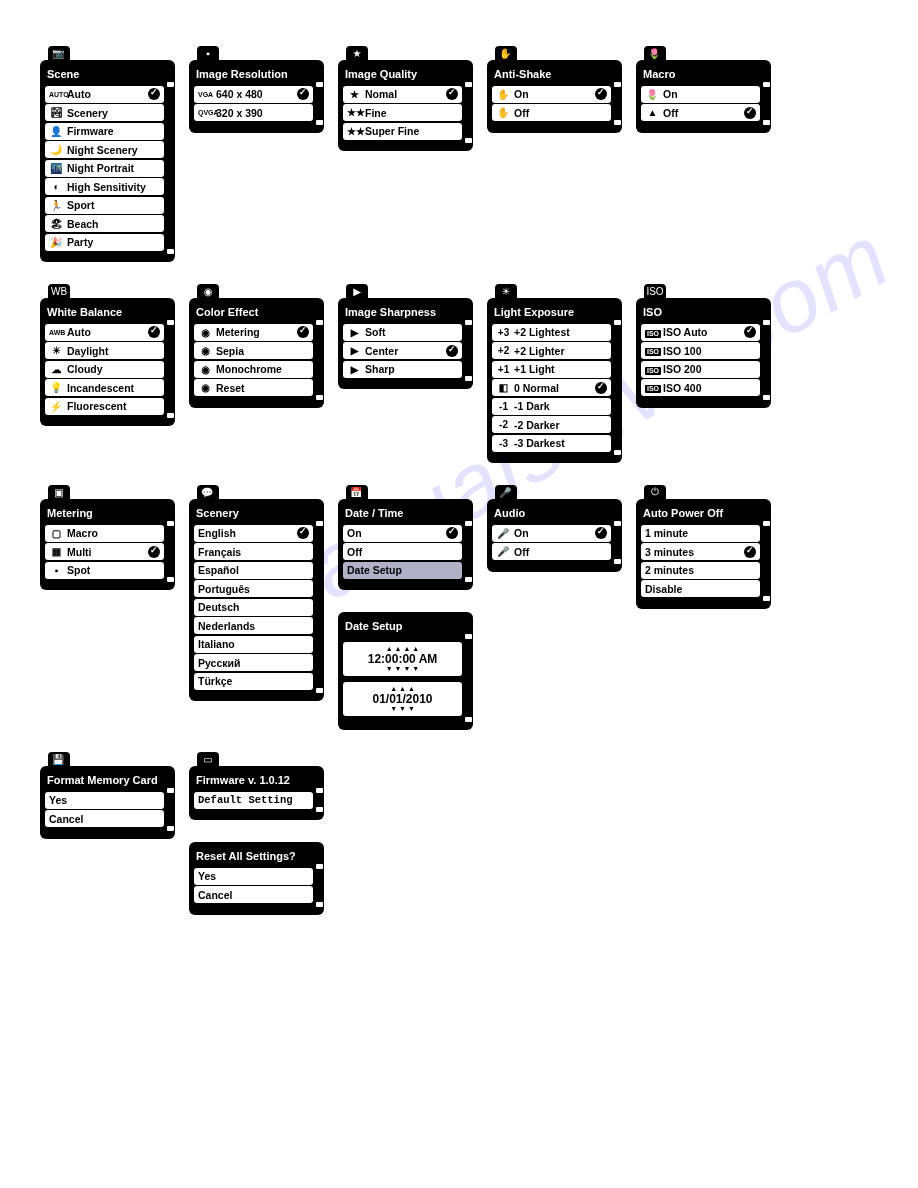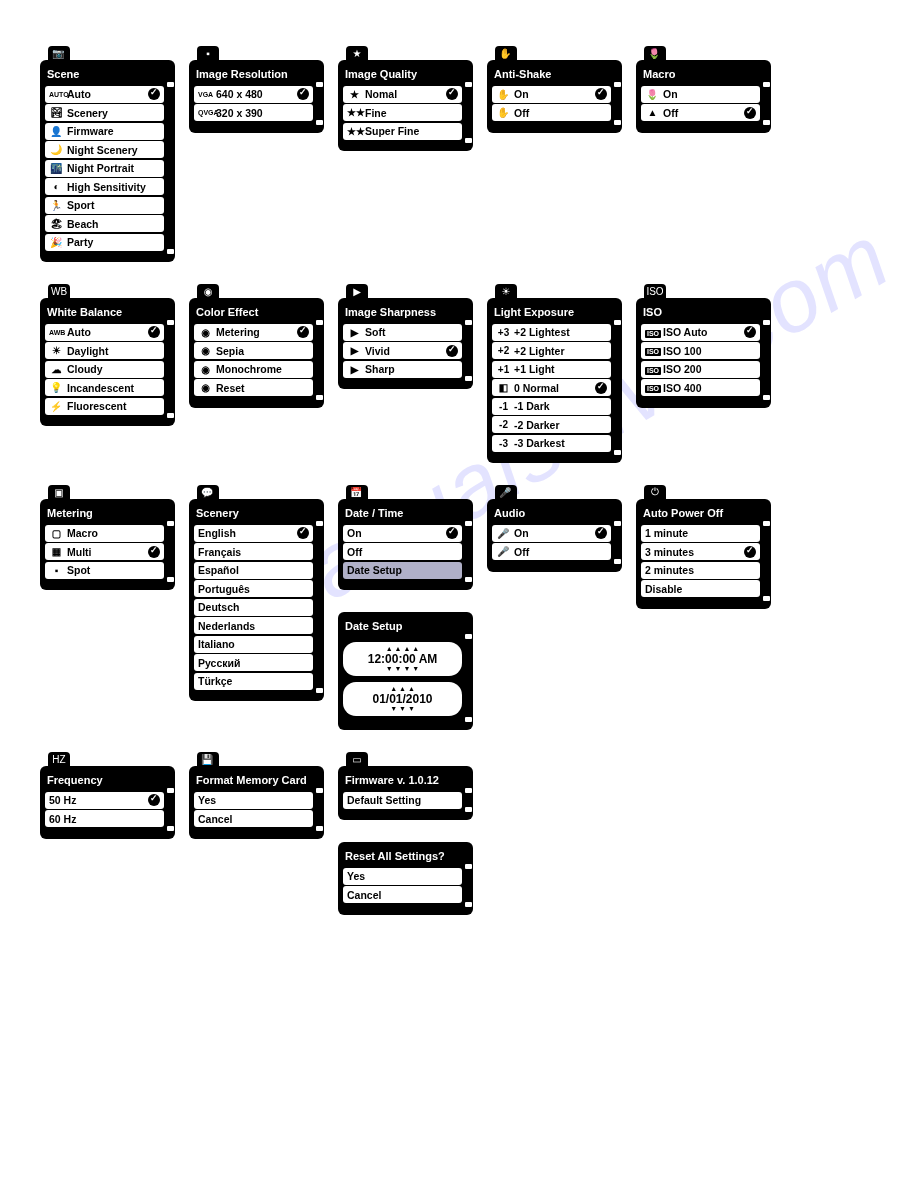--- a/index.html
+++ b/index.html
@@ -94,21 +94,21 @@
     background:#000; border-radius:50%;
     position:relative; flex-shrink:0;
   }
   .opt .chk:after{
     content:"✓"; color:#fff; font-size:9px;
     position:absolute; left:2px; top:-1px;
   }
   .opt.sel{  }
   .opt.hl{ background:#b0b0c8; } 
   .date-box{
-    background:#fff; border-radius:13px;
+    background:#fff; border-radius:3px;
     margin:6px 6px 4px 0; padding:4px;
     text-align:center; font-weight:bold; font-size:12px;
     position:relative;
   }
   .date-box .arrows-top,
   .date-box .arrows-bot{
     display:flex; justify-content:space-around;
     font-size:7px; line-height:6px; color:#000;
   }
   .iso-tag{
@@ -285,21 +285,21 @@
       <div class="tab">▶</div>
       <div class="title">Image Sharpness</div>
       <div class="scroll-cap" style="top: 22px;"></div>
       <div class="scroll-cap" style="bottom: 8px;"></div>
       <div class="opt">
         <span class="ic">▶</span>
         <span class="lbl">Soft</span>
       </div>
       <div class="opt sel">
         <span class="ic">▶</span>
-        <span class="lbl">Vivid</span>
+        <span class="lbl">Center</span>
         <span class="chk"></span>
       </div>
       <div class="opt">
         <span class="ic">▶</span>
         <span class="lbl">Sharp</span>
       </div>
     </div>
     <div class="menu">
       <div class="tab">☀</div>
       <div class="title">Light Exposure</div>
@@ -474,51 +474,38 @@
       </div>
       <div class="opt">
         <span class="lbl">2 minutes</span>
       </div>
       <div class="opt">
         <span class="lbl">Disable</span>
       </div>
     </div>
     <div class="col-break"></div>
     <div class="menu">
-      <div class="tab">HZ</div>
-      <div class="title">Frequency</div>
-      <div class="scroll-cap" style="top: 22px;"></div>
-      <div class="scroll-cap" style="bottom: 8px;"></div>
-      <div class="opt sel">
-        <span class="lbl">50 Hz</span>
-        <span class="chk"></span>
-      </div>
-      <div class="opt">
-        <span class="lbl">60 Hz</span>
-      </div>
-    </div>
-    <div class="menu">
       <div class="tab">💾</div>
       <div class="title">Format Memory Card</div>
       <div class="scroll-cap" style="top: 22px;"></div>
       <div class="scroll-cap" style="bottom: 8px;"></div>
       <div class="opt">
         <span class="lbl">Yes</span>
       </div>
       <div class="opt">
         <span class="lbl">Cancel</span>
       </div>
     </div>
     <div style="display: flex; flex-direction: column; gap: 22px;">
       <div class="menu">
         <div class="tab">▭</div>
         <div class="title">Firmware v. 1.0.12</div>
         <div class="scroll-cap" style="top: 22px;"></div>
         <div class="scroll-cap" style="bottom: 8px;"></div>
-        <div class="opt" style="justify-content: center;">
+        <div class="opt" style="justify-content: center; font-family: Liberation Mono, monospace;">
           <span class="lbl">Default Setting</span>
         </div>
       </div>
       <div class="menu">
         <div class="title">Reset All Settings?</div>
         <div class="scroll-cap" style="top: 22px;"></div>
         <div class="scroll-cap" style="bottom: 8px;"></div>
         <div class="opt">
           <span class="lbl">Yes</span>
         </div>

